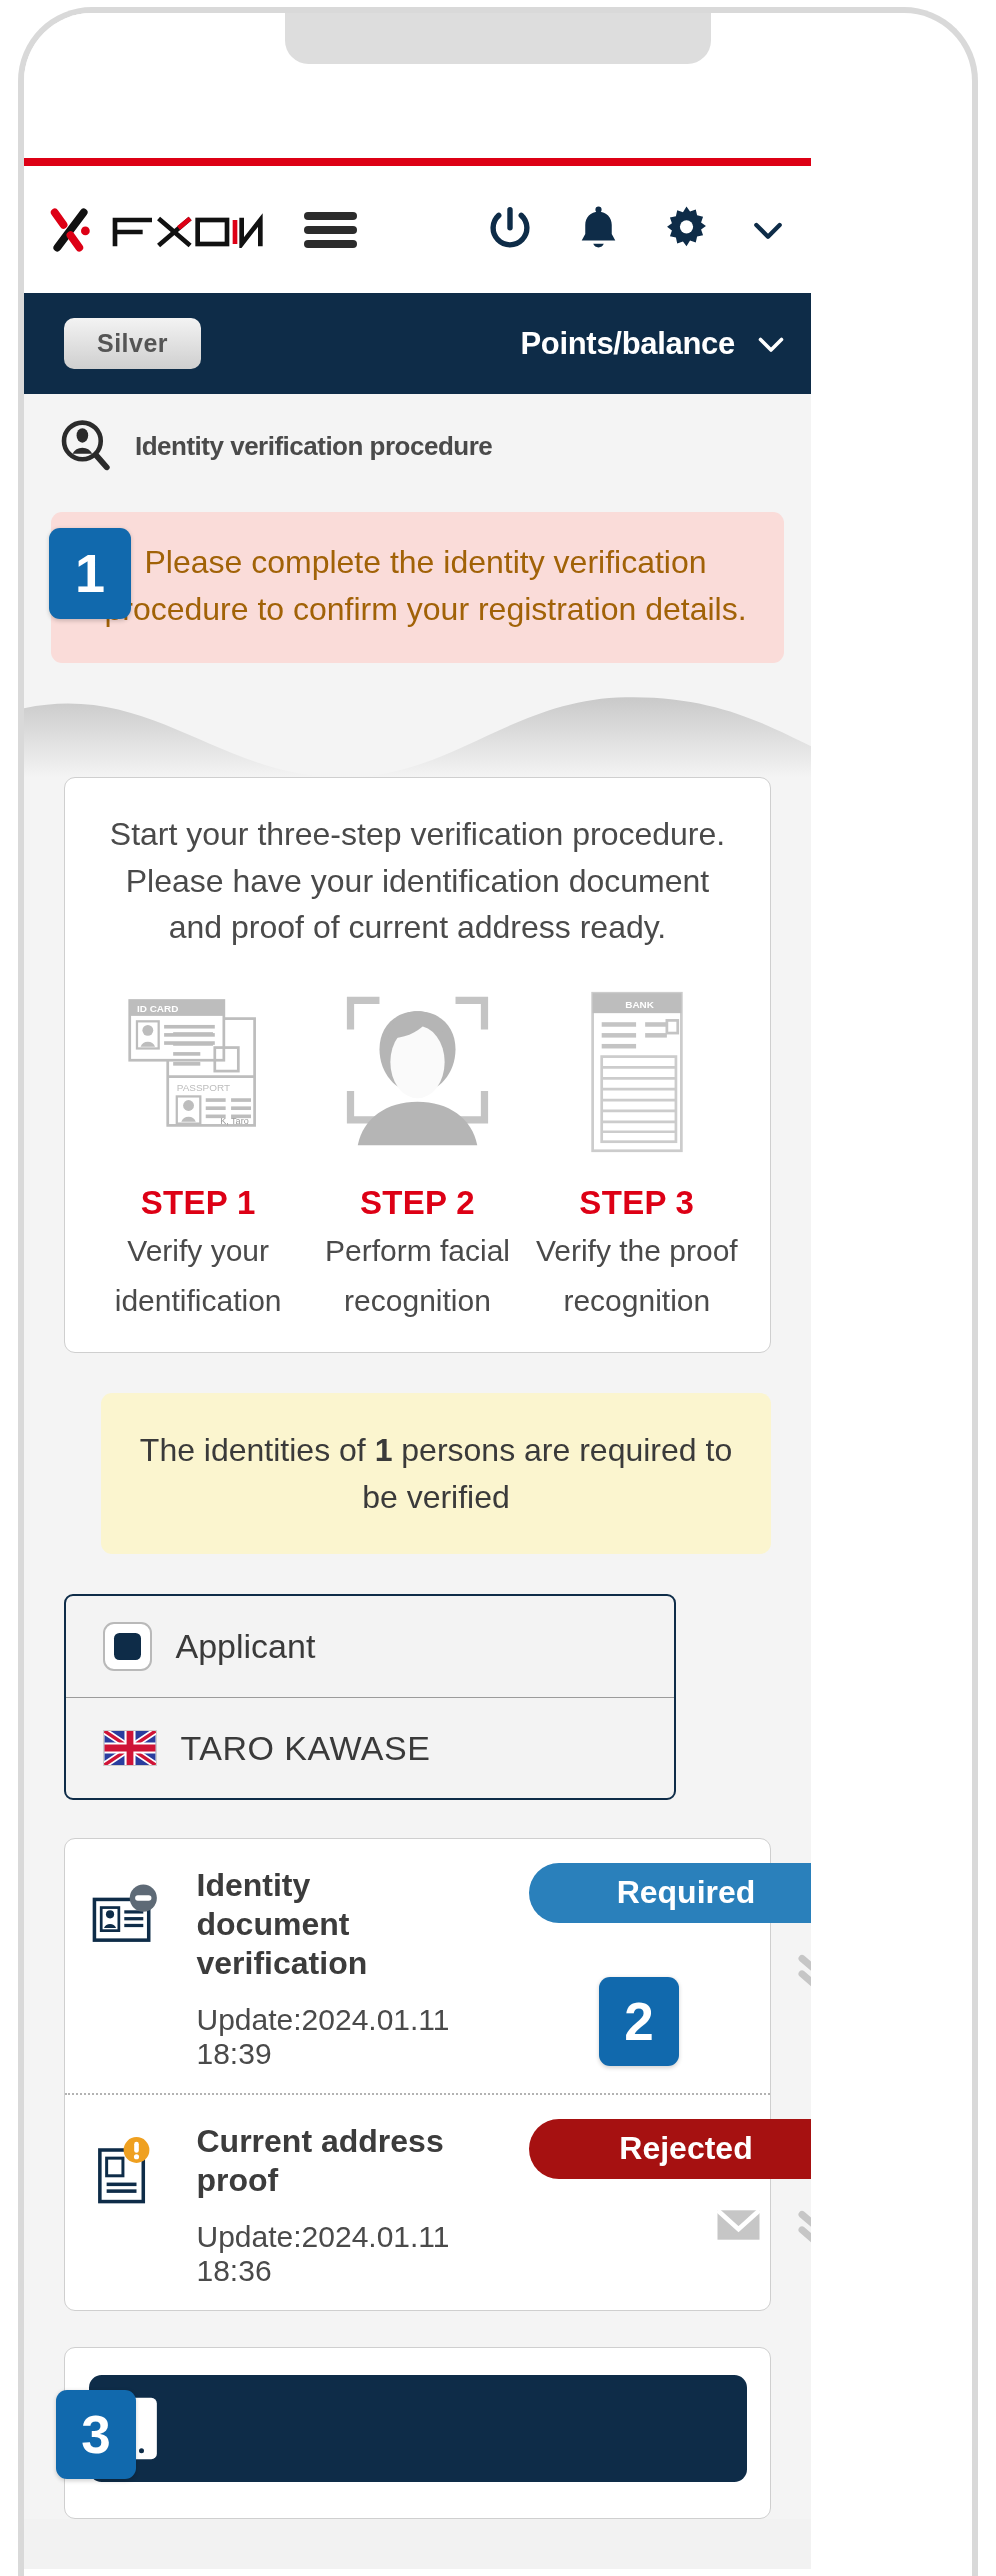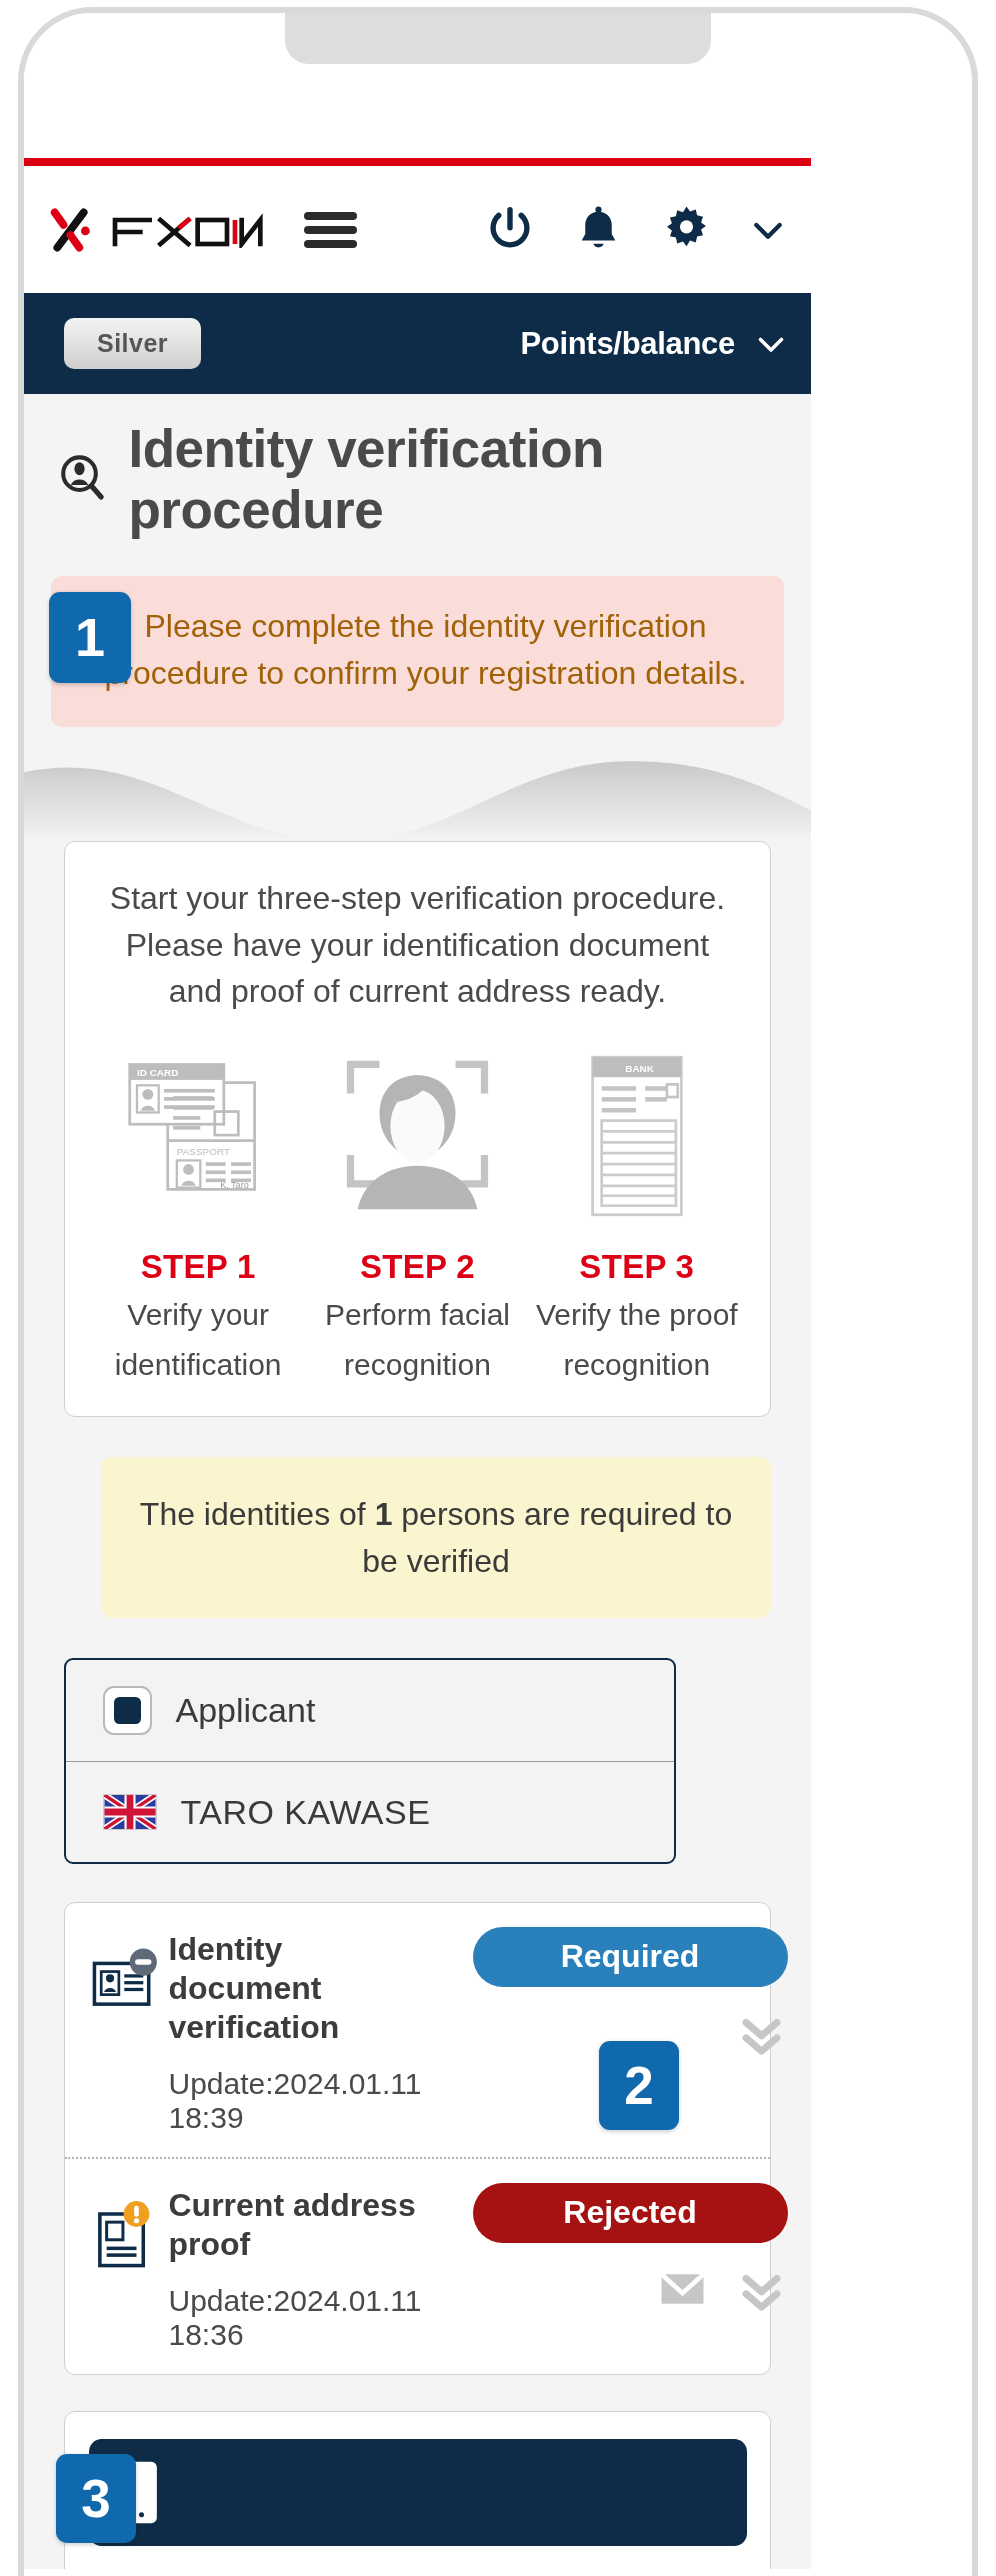--- a/index.html
+++ b/index.html
@@ -137,21 +137,21 @@
 
   
   .page-title-row {
     background: #f4f4f4;
     display: flex;
     align-items: center;
     padding: 23.5px 22px 22px 33px;
     gap: 20px;
   }
   .page-title {
-    font-size: 53px;
+    font-size: 26px;
     font-weight: bold;
     color: #4a4a4a;
     letter-spacing: -0.5px;
   }
 
   
   .alert-zone {
     background: #f4f4f4;
     position: relative;
     padding: 14.5px 27px 27px 27px;
@@ -309,21 +309,21 @@
     margin-top: 38px;
     background: #ffffff;
     border: 1.8px solid #cfcfcf;
     border-radius: 11px;
     position: relative;
   }
   .doc-row {
     display: flex;
     align-items: flex-start;
     padding: 23.5px 23.5px 22px 23.5px;
-    gap: 4px;
+    gap: 32px;
     position: relative;
     min-height: 190px;
   }
   .doc-row + .doc-row {
     border-top: 2.7px dotted #b3b3b3;
   }
   .doc-icon { width: 76px; flex: none; padding-top: 12.7px; }
   .doc-main { flex: 1; padding-top: 3.6px; }
   .doc-title {
     font-size: 32px;

